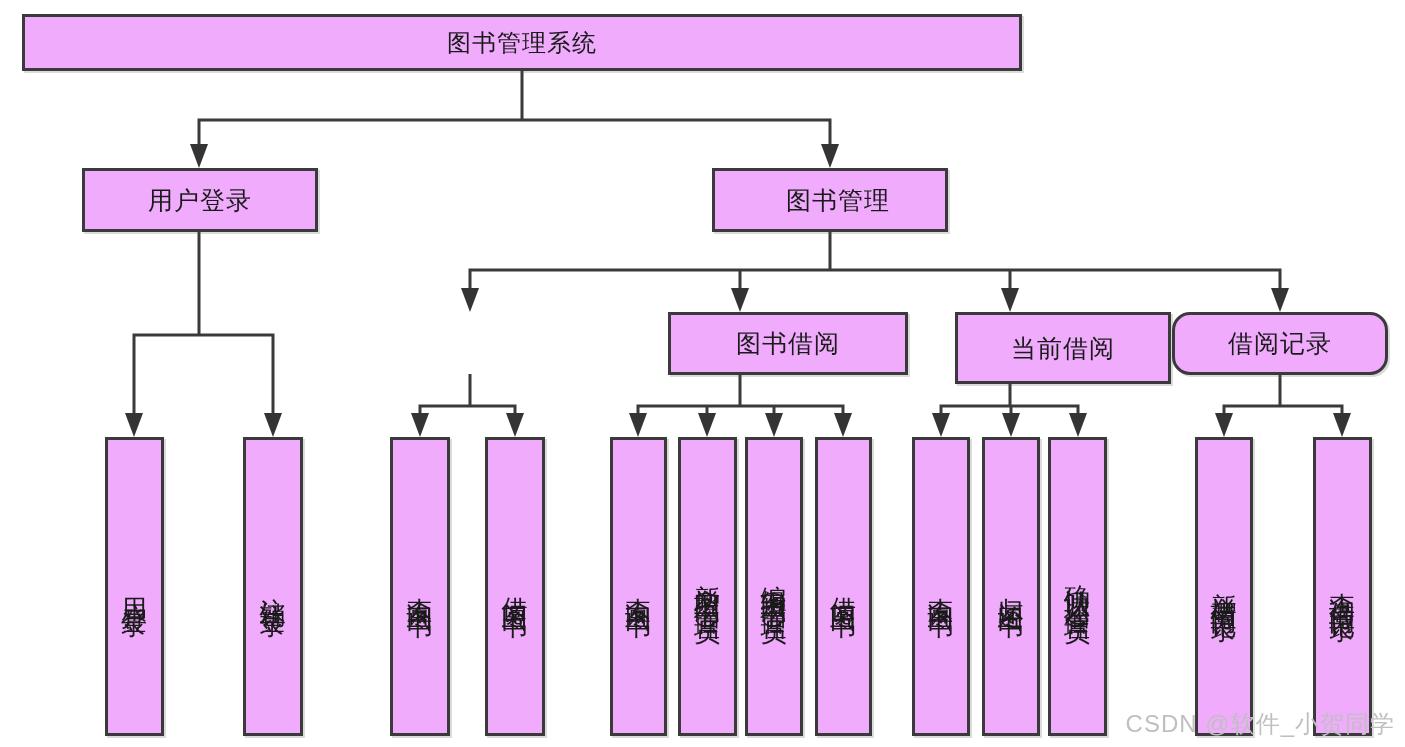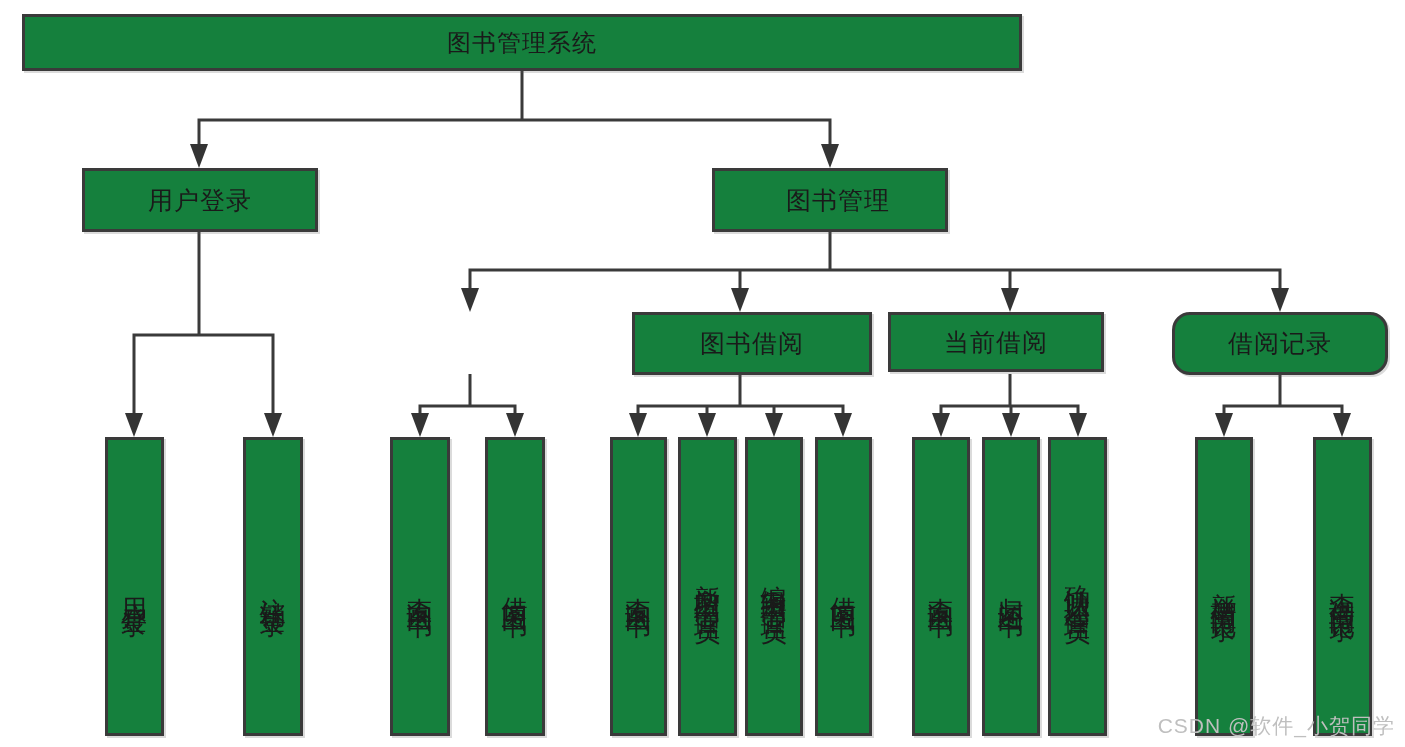--- a/index.html
+++ b/index.html
@@ -12,38 +12,38 @@
   body{
     width:1405px;height:747px;
     background:var(--bg);
     font-family:"Liberation Sans","DejaVu Sans",sans-serif;
     overflow:hidden;
   }
   .canvas{position:relative;width:1405px;height:747px;background:var(--bg);}
   svg.wires{position:absolute;left:0;top:0;width:1405px;height:747px;}
   .node{
     position:absolute;box-sizing:border-box;
-    background:#15803d;border:3px solid var(--line);
+    background:#f0abfc;border:3px solid var(--line);
     display:flex;align-items:center;justify-content:center;
     color:var(--text);
     box-shadow:2px 2px 0 rgba(90,90,90,0.22);
   }
   .node .lbl{white-space:nowrap;}
   .h .lbl{font-size:25px;letter-spacing:1px;}
   .root .lbl{font-size:24px;}
   .vnode .lbl{
     writing-mode:vertical-rl;
     font-size:26px;
     letter-spacing:5px;
     line-height:1;
     white-space:normal;
   }
   .watermark{
     position:absolute;right:10px;bottom:7px;
-    font-size:21px;color:var(--wm);letter-spacing:1px;margin-left:44px;
+    font-size:24px;color:var(--wm);letter-spacing:1px;margin-left:44px;
   }
 </style>
 </head>
 <body>
 
 <div class="canvas">
 
   <svg class="wires" viewBox="0 0 1405 747">
     <g stroke="#3a3a3a" stroke-width="3" fill="none">
 
@@ -88,24 +88,24 @@
     <span class="lbl">图书管理系统</span>
   </div>
 
   <div class="node h" style="left:82px;top:168px;width:236px;height:64px;">
     <span class="lbl">用户登录</span>
   </div>
   <div class="node h" style="left:712px;top:168px;width:236px;height:64px;padding-left:16px;">
     <span class="lbl">图书管理</span>
   </div>
 
-  <div class="node h" style="left:632px;top:312px;width:240px;height:63px;">
+  <div class="node h" style="left:668px;top:312px;width:240px;height:63px;">
     <span class="lbl">图书借阅</span>
   </div>
-  <div class="node h" style="left:888px;top:312px;width:216px;height:60px;">
+  <div class="node h" style="left:955px;top:312px;width:216px;height:72px;">
     <span class="lbl">当前借阅</span>
   </div>
   <div class="node h" style="left:1172px;top:312px;width:216px;height:63px;border-radius:18px;">
     <span class="lbl">借阅记录</span>
   </div>
 
   <div class="node vnode" style="left:105px;top:437px;width:59px;height:299px;">
     <span class="lbl">用户登录</span>
   </div>
   <div class="node vnode" style="left:243px;top:437px;width:60px;height:299px;">

